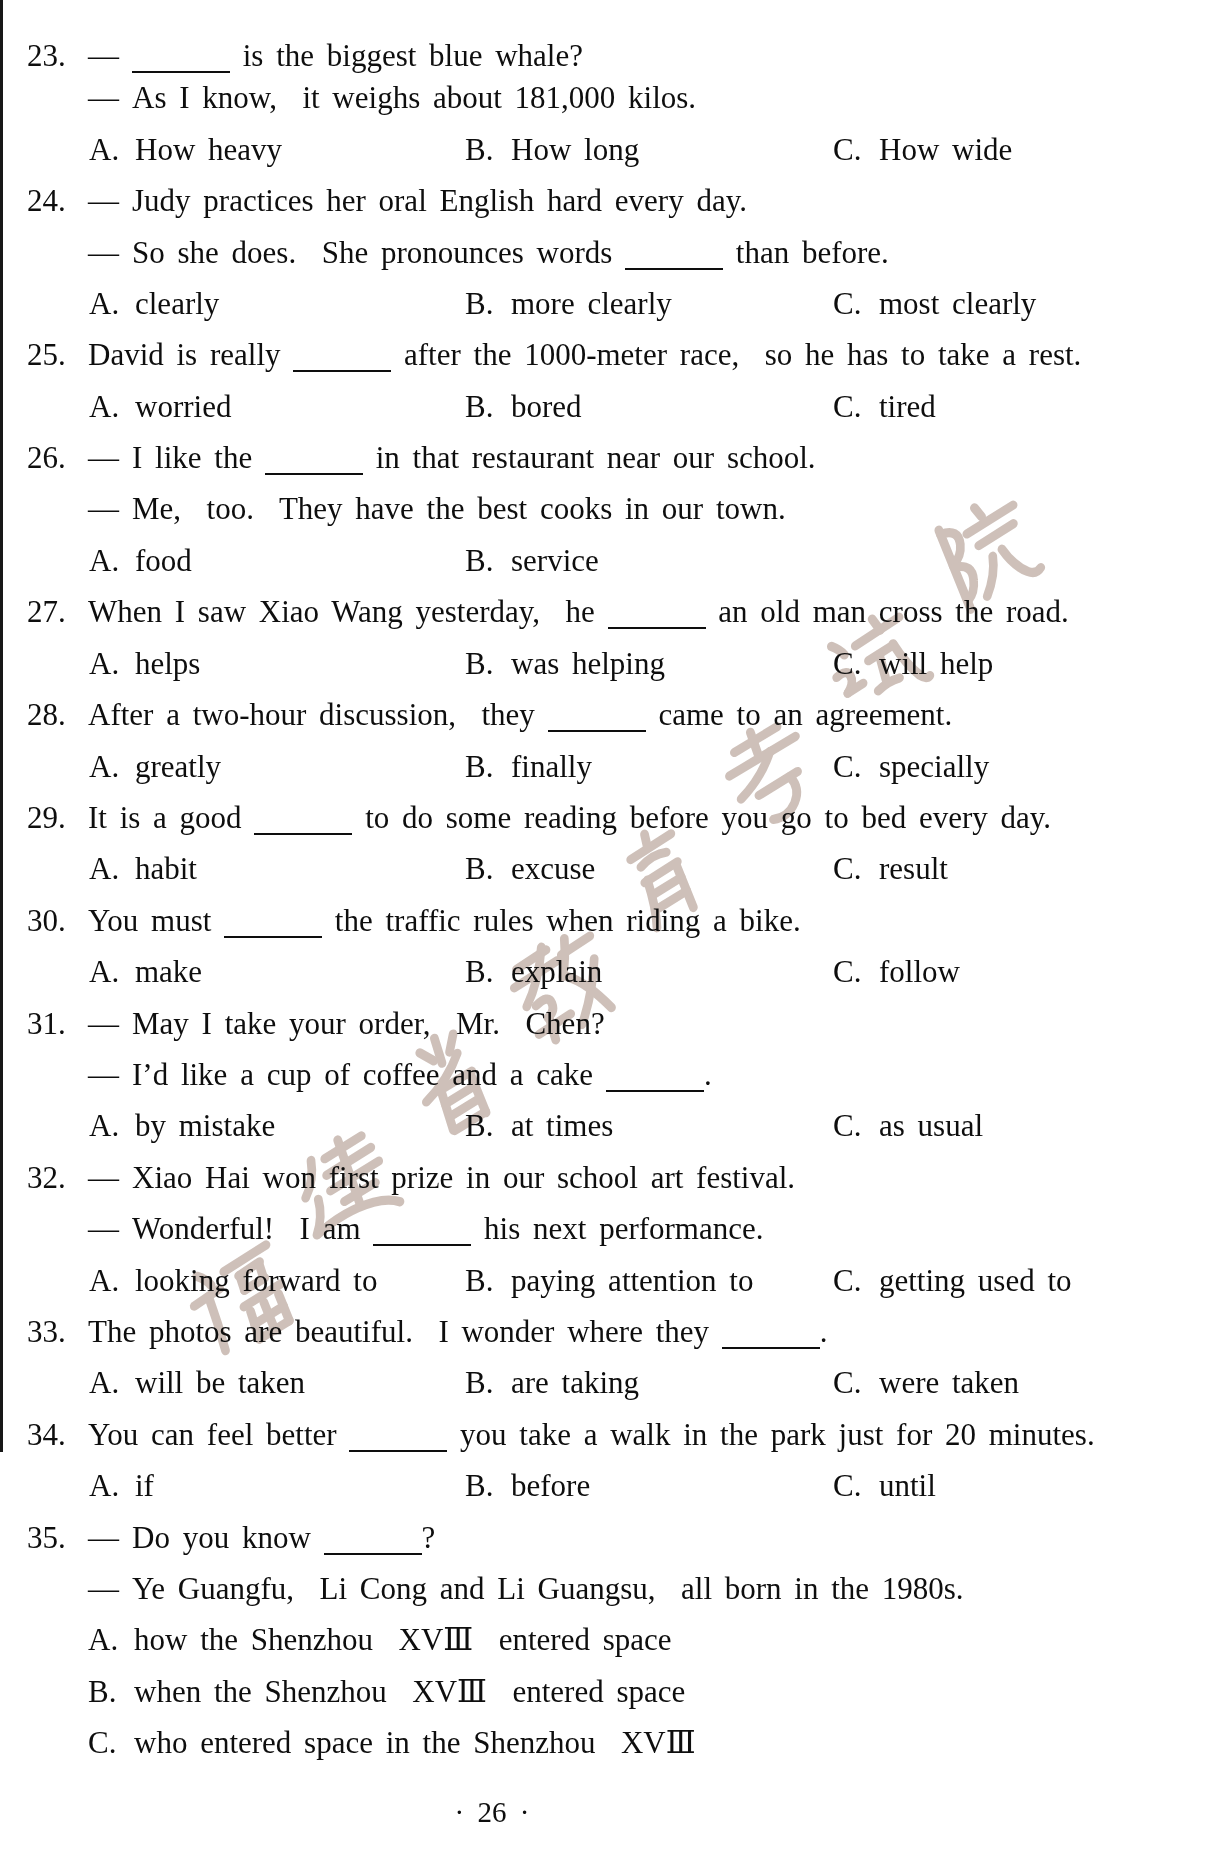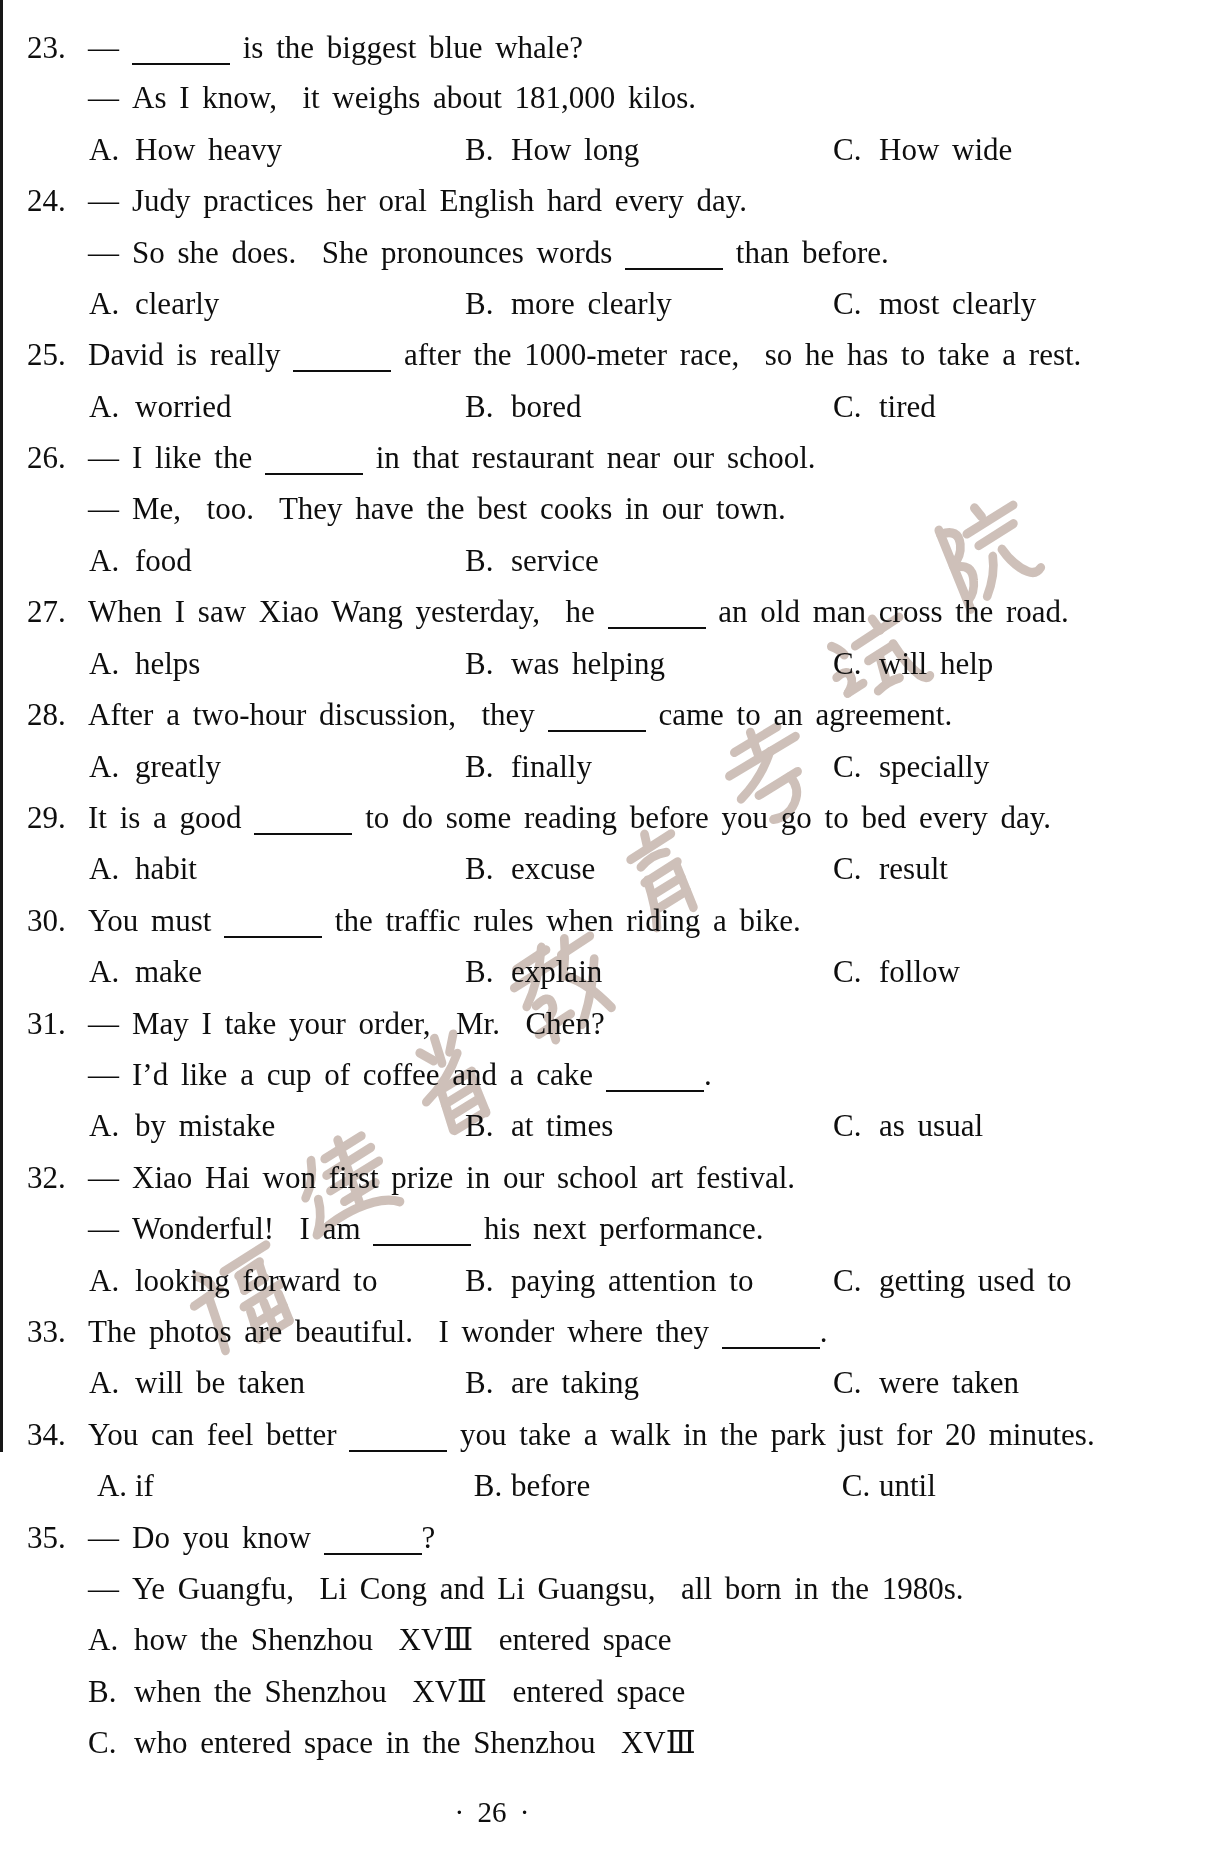--- a/index.html
+++ b/index.html
@@ -136,21 +136,21 @@
         <path d="M20 16q17 2 13 16q-3 10-13 14" fill="none" stroke="#ab9488" stroke-width="8" stroke-linecap="round" stroke-linejoin="round"></path>
         <path d="M21 48q16 4 11 18q-3 10-11 14" fill="none" stroke="#ab9488" stroke-width="8" stroke-linecap="round" stroke-linejoin="round"></path>
         <path d="M57 8l3 10" fill="none" stroke="#ab9488" stroke-width="8" stroke-linecap="round" stroke-linejoin="round"></path>
         <path d="M42 26l48-5" fill="none" stroke="#ab9488" stroke-width="8" stroke-linecap="round" stroke-linejoin="round"></path>
         <path d="M48 40l36-4" fill="none" stroke="#ab9488" stroke-width="8" stroke-linecap="round" stroke-linejoin="round"></path>
         <path d="M56 54q-4 16-18 30" fill="none" stroke="#ab9488" stroke-width="8" stroke-linecap="round" stroke-linejoin="round"></path>
         <path d="M66 52q4 18 14 28q6 6 12 2" fill="none" stroke="#ab9488" stroke-width="8" stroke-linecap="round" stroke-linejoin="round"></path>
       </svg>
     </div>
   <div class="qlist" id="question-list">
-      <div class="line" style="top: 22px;"><span class="qnum">23.</span><span class="body"><span class="dash">—</span><span class="blank"></span><span> is the biggest blue whale?</span></span></div>
+      <div class="line" style="top: 30px;"><span class="qnum">23.</span><span class="body"><span class="dash">—</span><span class="blank"></span><span> is the biggest blue whale?</span></span></div>
       <div class="line" style="top: 72px;"><span class="body"><span class="dash">—</span><span>As I know,  it weighs about 181,000 kilos.</span></span></div>
       <div class="line" style="top: 124px;"><span class="opt opt-a"><span class="optletter">A.</span><span>How heavy</span></span><span class="opt opt-b"><span class="optletter">B.</span><span>How long</span></span><span class="opt opt-c"><span class="optletter">C.</span><span>How wide</span></span></div>
       <div class="line" style="top: 175px;"><span class="qnum">24.</span><span class="body"><span class="dash">—</span><span>Judy practices her oral English hard every day.</span></span></div>
       <div class="line" style="top: 227px;"><span class="body"><span class="dash">—</span><span>So she does.  She pronounces words </span><span class="blank"></span><span> than before.</span></span></div>
       <div class="line" style="top: 278px;"><span class="opt opt-a"><span class="optletter">A.</span><span>clearly</span></span><span class="opt opt-c"><span class="optletter">C.</span><span>most clearly</span></span><span class="opt opt-b"><span class="optletter">B.</span><span>more clearly</span></span></div>
       <div class="line" style="top: 329px;"><span class="qnum">25.</span><span class="body"><span>David is really </span><span class="blank"></span><span> after the 1000-meter race,  so he has to take a rest.</span></span></div>
       <div class="line" style="top: 381px;"><span class="opt opt-a"><span class="optletter">A.</span><span>worried</span></span><span class="opt opt-b"><span class="optletter">B.</span><span>bored</span></span><span class="opt opt-c"><span class="optletter">C.</span><span>tired</span></span></div>
       <div class="line" style="top: 432px;"><span class="qnum">26.</span><span class="body"><span class="dash">—</span><span>I like the </span><span class="blank"></span><span> in that restaurant near our school.</span></span></div>
       <div class="line" style="top: 483px;"><span class="body"><span class="dash">—</span><span>Me,  too.  They have the best cooks in our town.</span></span></div>
       <div class="line" style="top: 535px;"><span class="opt opt-a"><span class="optletter">A.</span><span>food</span></span><span class="opt opt-b"><span class="optletter">B.</span><span>service</span></span></div>
@@ -164,21 +164,21 @@
       <div class="line" style="top: 946px;"><span class="opt opt-a"><span class="optletter">A.</span><span>make</span></span><span class="opt opt-b"><span class="optletter">B.</span><span>explain</span></span><span class="opt opt-c"><span class="optletter">C.</span><span>follow</span></span></div>
       <div class="line" style="top: 998px; padding-left: 32px;"><span class="qnum">31.</span><span class="body"><span class="dash">—</span><span>May I take your order,  Mr.  Chen?</span></span></div>
       <div class="line" style="top: 1049px;"><span class="body"><span class="dash">—</span><span>I’d like a cup of coffee and a cake </span><span class="blank"></span><span>.</span></span></div>
       <div class="line" style="top: 1100px;"><span class="opt opt-a"><span class="optletter">A.</span><span>by mistake</span></span><span class="opt opt-b"><span class="optletter">B.</span><span>at times</span></span><span class="opt opt-c"><span class="optletter">C.</span><span>as usual</span></span></div>
       <div class="line" style="top: 1152px;"><span class="qnum">32.</span><span class="body"><span class="dash">—</span><span>Xiao Hai won first prize in our school art festival.</span></span></div>
       <div class="line" style="top: 1203px;"><span class="body"><span class="dash">—</span><span>Wonderful!  I am </span><span class="blank"></span><span> his next performance.</span></span></div>
       <div class="line" style="top: 1255px; padding-left: 22px;"><span class="opt opt-a"><span class="optletter">A.</span><span>looking forward to</span></span><span class="opt opt-b"><span class="optletter">B.</span><span>paying attention to</span></span><span class="opt opt-c"><span class="optletter">C.</span><span>getting used to</span></span></div>
       <div class="line" style="top: 1306px;"><span class="qnum">33.</span><span class="body"><span>The photos are beautiful.  I wonder where they </span><span class="blank"></span><span>.</span></span></div>
       <div class="line" style="top: 1357px;"><span class="opt opt-a"><span class="optletter">A.</span><span>will be taken</span></span><span class="opt opt-b"><span class="optletter">B.</span><span>are taking</span></span><span class="opt opt-c"><span class="optletter">C.</span><span>were taken</span></span></div>
       <div class="line" style="top: 1409px;"><span class="qnum">34.</span><span class="body"><span>You can feel better </span><span class="blank"></span><span> you take a walk in the park just for 20 minutes.</span></span></div>
-      <div class="line" style="top: 1460px; text-align: center;"><span class="opt opt-a"><span class="optletter">A.</span><span>if</span></span><span class="opt opt-b"><span class="optletter">B.</span><span>before</span></span><span class="opt opt-c"><span class="optletter">C.</span><span>until</span></span></div>
+      <div class="line" style="top: 1460px;"><span class="opt opt-a"><span class="optletter">A.</span><span>if</span></span><span class="opt opt-b"><span class="optletter">B.</span><span>before</span></span><span class="opt opt-c"><span class="optletter">C.</span><span>until</span></span></div>
       <div class="line" style="top: 1512px;"><span class="qnum">35.</span><span class="body"><span class="dash">—</span><span>Do you know </span><span class="blank"></span><span>?</span></span></div>
       <div class="line" style="top: 1563px;"><span class="body"><span class="dash">—</span><span>Ye Guangfu,  Li Cong and Li Guangsu,  all born in the 1980s.</span></span></div>
       <div class="line" style="top: 1666px;"><span class="body"><span class="optletter">B.</span><span>when the Shenzhou  XVⅢ  entered space</span></span></div>
       <div class="line" style="top: 1614px;"><span class="body"><span class="optletter">A.</span><span>how the Shenzhou  XVⅢ  entered space</span></span></div>
       <div class="line" style="top: 1717px;"><span class="body"><span class="optletter">C.</span><span>who entered space in the Shenzhou  XVⅢ</span></span></div>
     </div>
   <div class="pagenum">· 26 ·</div>
 </div>
 
 </body></html>

